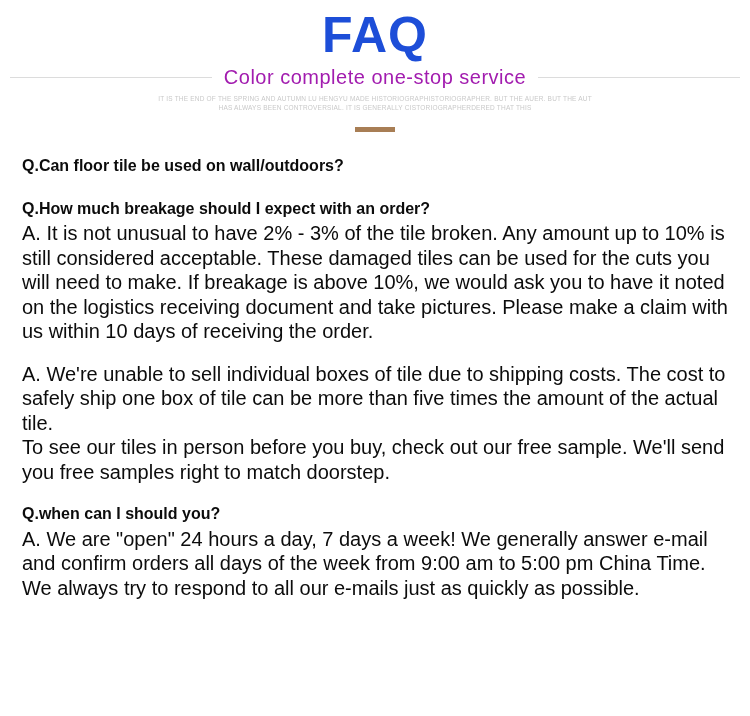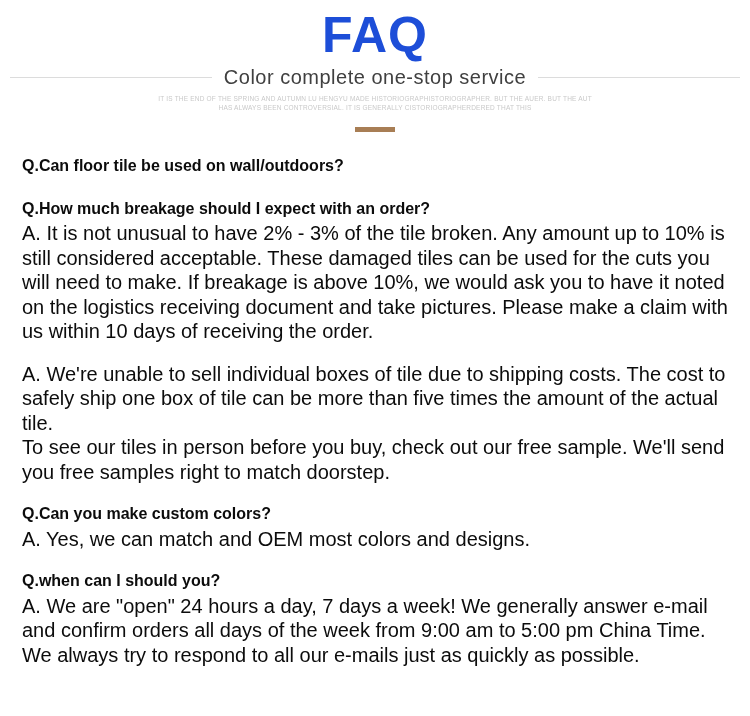--- a/index.html
+++ b/index.html
@@ -26,21 +26,21 @@
   .subtitle-row {
     display: flex;
     align-items: center;
     margin: 2px 10px 0 10px;
   }
   .rule { flex: 1; height: 1px; background: #dcdcdc; }
   .subtitle {
     white-space: nowrap;
     padding: 0 12px;
     font-size: 20px;
-    color: #404040;
+    color: #a21caf;
     letter-spacing: 0.5px;
   }
   .fineprint {
     margin-top: 5px;
     font-size: 6.5px;
     line-height: 9px;
     letter-spacing: 0.2px;
     color: #c9c9c9;
   }
   .accent-bar {
@@ -99,24 +99,20 @@
     <section class="qa">
       <h2 class="q">Q.How much breakage should I expect with an order?</h2>
       <p class="a">A. It is not unusual to have 2% - 3% of the tile broken. Any amount up to 10% is still considered acceptable. These damaged tiles can be  used for the cuts you will need to make. If breakage is above 10%, we would ask you to have it noted on the logistics receiving document and take pictures. Please make a claim with us within 10 days of receiving the order.</p>
     </section>
 
     <section class="qa">
       <p class="a">A. We're unable to sell individual boxes of tile due to shipping costs. The cost to safely ship one box of tile can be more than five times the amount of the actual tile.</p>
       <p class="a">To see our tiles in person before you buy, check out our free sample. We'll send you free samples right to match doorstep.</p>
     </section>
 
-    <section class="qa">
-      <h2 class="q">Q.Can you make custom colors?</h2>
-      <p class="a">A. Yes, we can match and OEM most colors and designs.</p>
-    </section>
 
     <section class="qa">
       <h2 class="q">Q.when can I should you?</h2>
       <p class="a">A. We are "open" 24 hours a day, 7 days a week! We generally answer e-mail and confirm orders all days of the week from 9:00 am to 5:00 pm China Time. We always try to respond to all our e-mails just as quickly as possible.</p>
     </section>
 
   </main>
 </div>
 
 </body></html>

